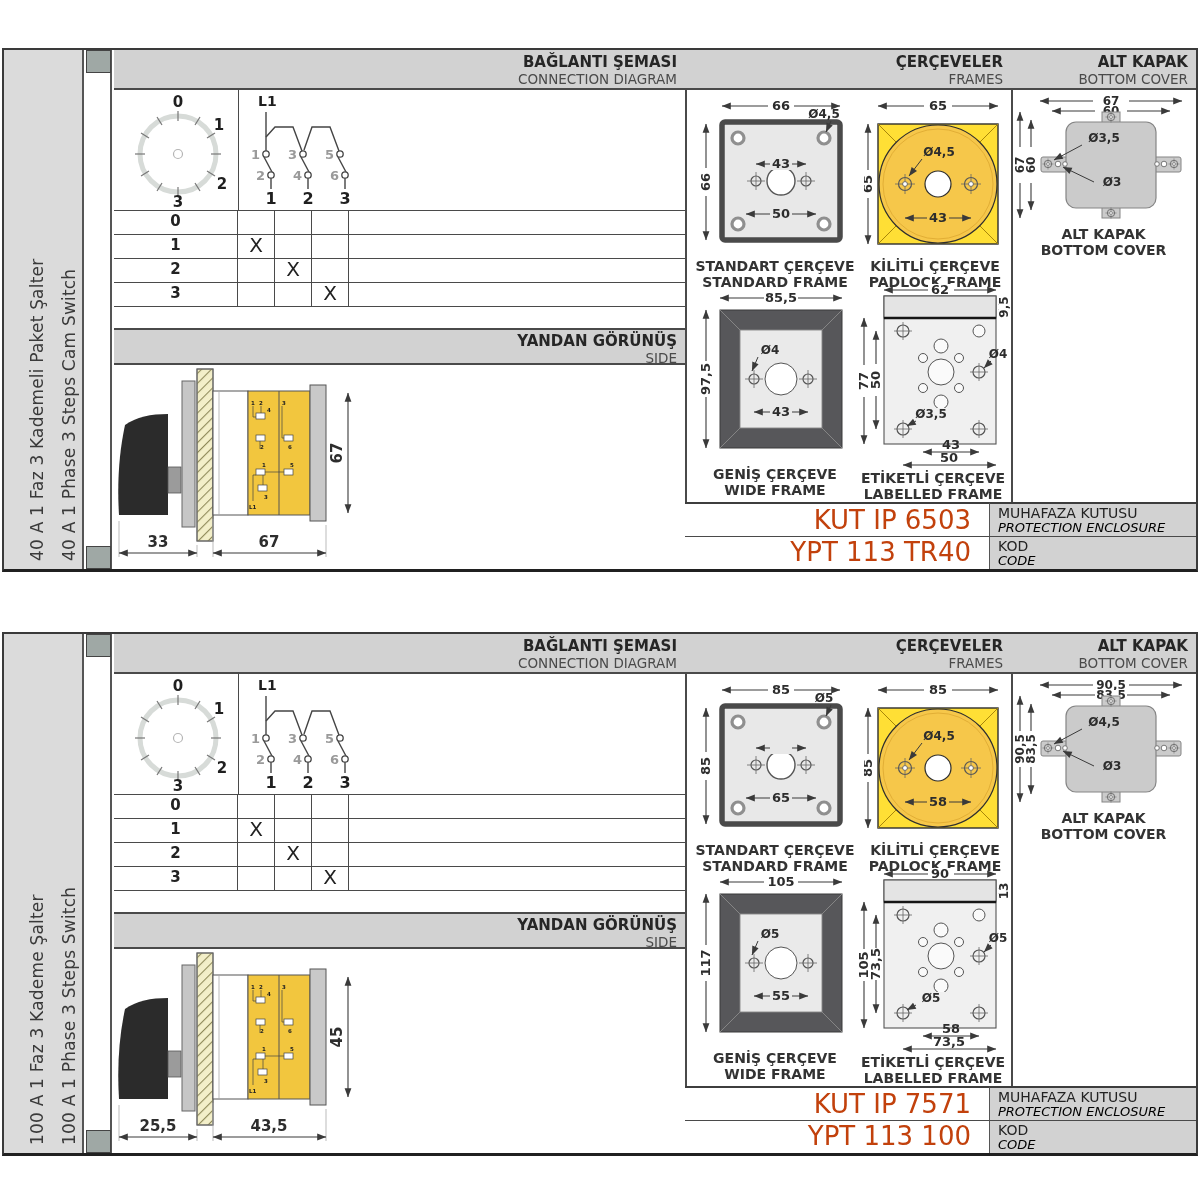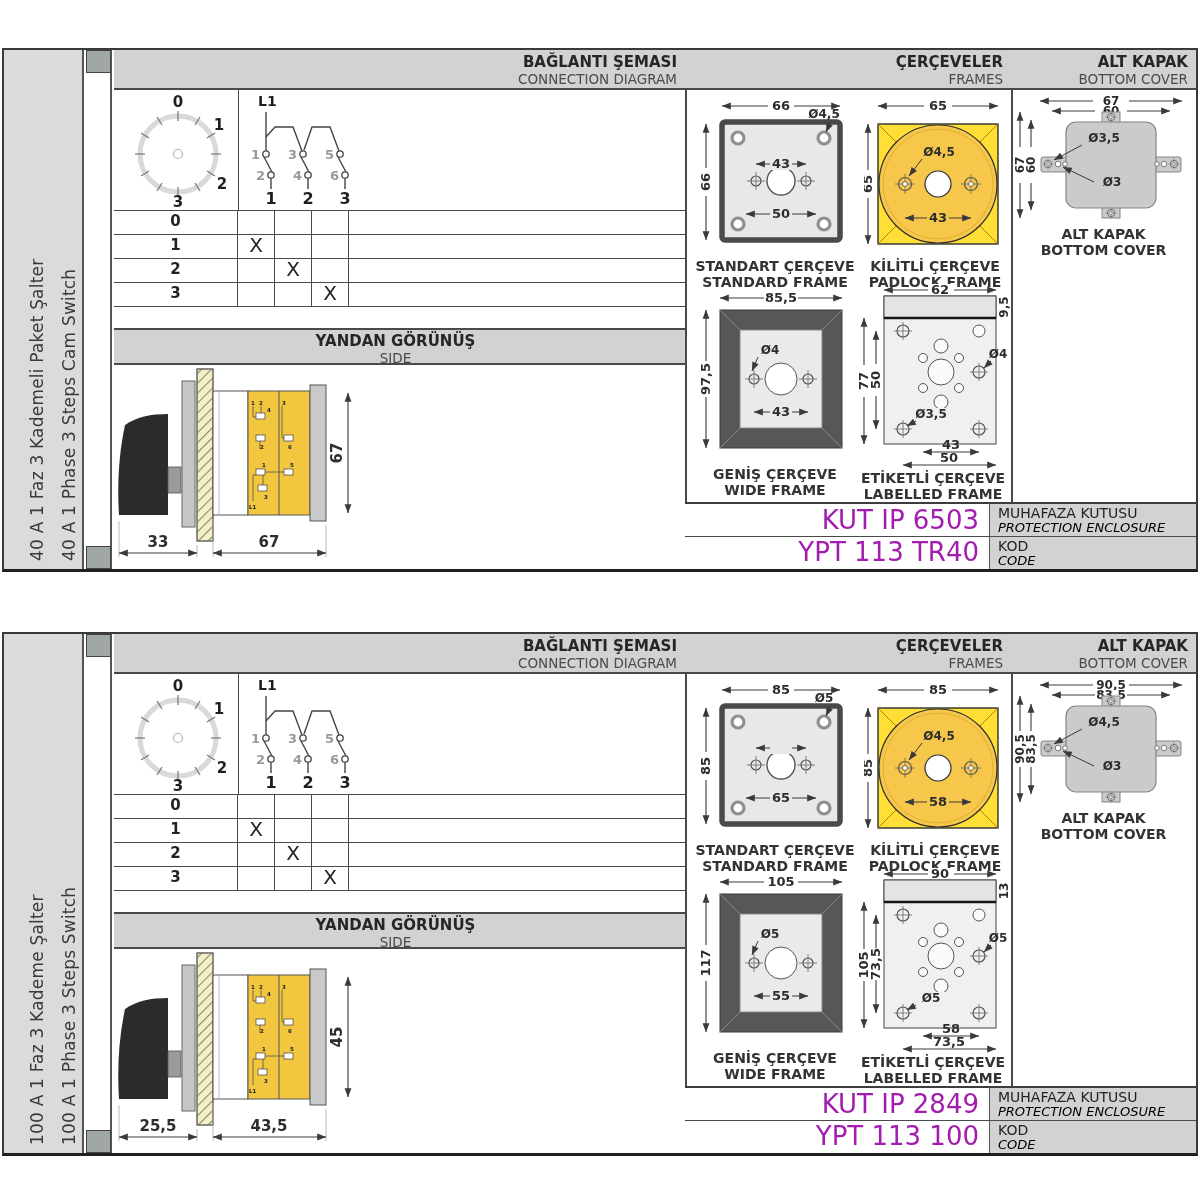--- a/index.html
+++ b/index.html
@@ -26,25 +26,25 @@
 .vsec2{position:absolute;left:1007px;top:40px;height:412px;width:0;border-left:2px solid #4a4a4a}
 .vdial{position:absolute;left:234px;top:40px;height:120px;width:0;border-left:1.6px solid #4a4a4a}
 
 .ctable{position:absolute;left:110px;top:160px;width:571px;border-top:1.8px solid #4a4a4a}
 .trow{display:flex;height:24px;border-bottom:1.6px solid #4a4a4a}
 .tc{height:100%}
 .tc.lab{width:124px;text-align:center;font-weight:bold;font-size:15px;line-height:21px;border-right:1.6px solid #4a4a4a;color:#222}
 .tc.m{width:37px;text-align:center;font-size:20px;line-height:21px;border-right:1.6px solid #4a4a4a;color:#222}
 .tc.rest{flex:1}
 
-.hdr2{position:absolute;left:110px;top:278px;width:571px;height:37px;background:#D2D2D2;border-top:2px solid #4a4a4a;border-bottom:2px solid #4a4a4a;text-align:center;padding:2px 8px 0 0}
+.hdr2{position:absolute;left:110px;top:278px;width:571px;height:37px;background:#D2D2D2;border-top:2px solid #4a4a4a;border-bottom:2px solid #4a4a4a;text-align:right;padding:2px 8px 0 0}
 
 .flabel{position:absolute;text-align:center;color:#333;font-size:14px;font-weight:bold;line-height:16px}
 
-.val{position:absolute;font-size:26px;color:#a21caf;text-align:right;padding-right:10px;background:#fff}
+.val{position:absolute;font-size:26px;color:#c2410c;text-align:right;padding-right:18px;background:#fff}
 .enc-val{left:681px;top:452px;width:304px;height:34px;border-top:2px solid #3d3d3d;line-height:32px}
 .code-val{left:681px;top:486px;width:304px;height:33px;border-top:1.6px solid #4a4a4a;line-height:31px}
 .lab-cell{position:absolute;left:985px;width:207px;background:#D2D2D2;border-left:1.6px solid #555;padding:2px 0 0 8px}
 .lab-cell.enc{top:452px;height:34px;border-top:2px solid #3d3d3d}
 .lab-cell.code{top:486px;height:33px;border-top:1.6px solid #4a4a4a}
 .ltr{font-weight:normal;font-size:14px;line-height:15px;color:#222}
 .len{font-style:italic;font-size:13px;color:#000000;line-height:14px}
 
 svg text{font-family:"DejaVu Sans",sans-serif}
 .dt{font-size:13px;font-weight:bold;fill:#2d2d2d;text-anchor:middle}
@@ -927,21 +927,21 @@
     <line class="ld" x1="68" y1="49" x2="40" y2="64" marker-end="url(#ah)"></line>
     <rect x="82" y="80" width="32" height="13" fill="#CBCBCB"></rect>
     <text class="dt dt12" x="98" y="90">Ø3</text>
     <line class="ld" x1="80" y1="86" x2="49" y2="71" marker-end="url(#ah)"></line>
   </svg>
   <div class="flabel" style="left:1007px;top:176px;width:185px">
     <div>ALT KAPAK</div>
     <div>BOTTOM COVER</div>
   </div>
 
-  <div class="val enc-val">KUT IP 2849</div>
+  <div class="val enc-val">KUT IP 7571</div>
   <div class="lab-cell enc">
     <div class="ltr">MUHAFAZA KUTUSU</div>
     <div class="len">PROTECTION ENCLOSURE</div>
   </div>
   <div class="val code-val">YPT 113 100</div>
   <div class="lab-cell code">
     <div class="ltr">KOD</div>
     <div class="len">CODE</div>
   </div>
 

